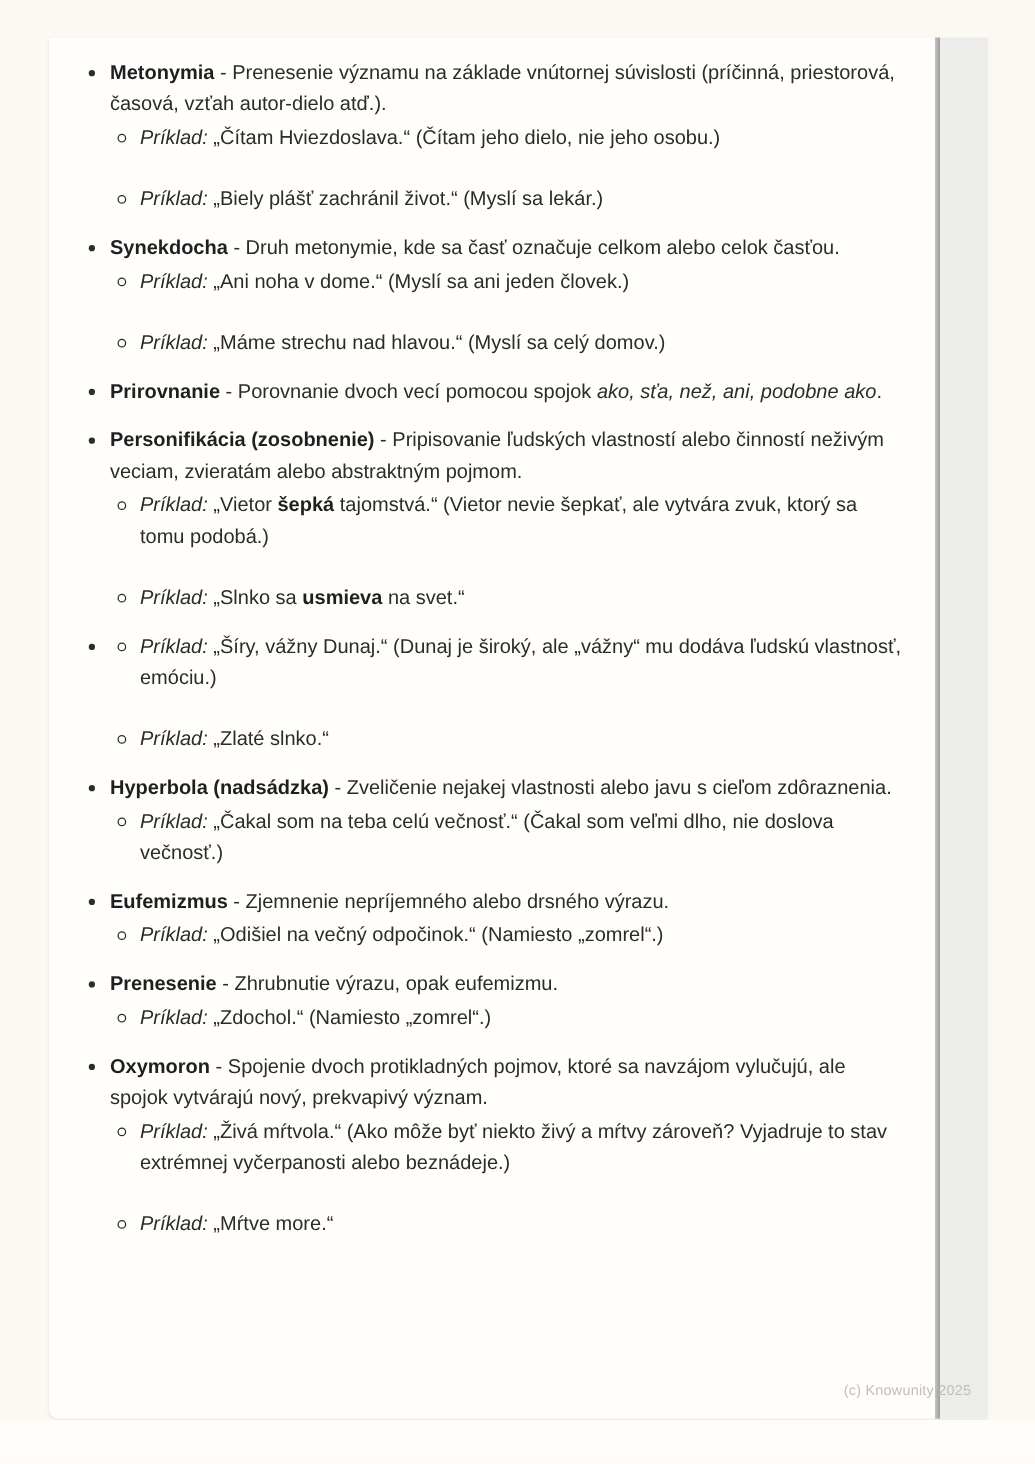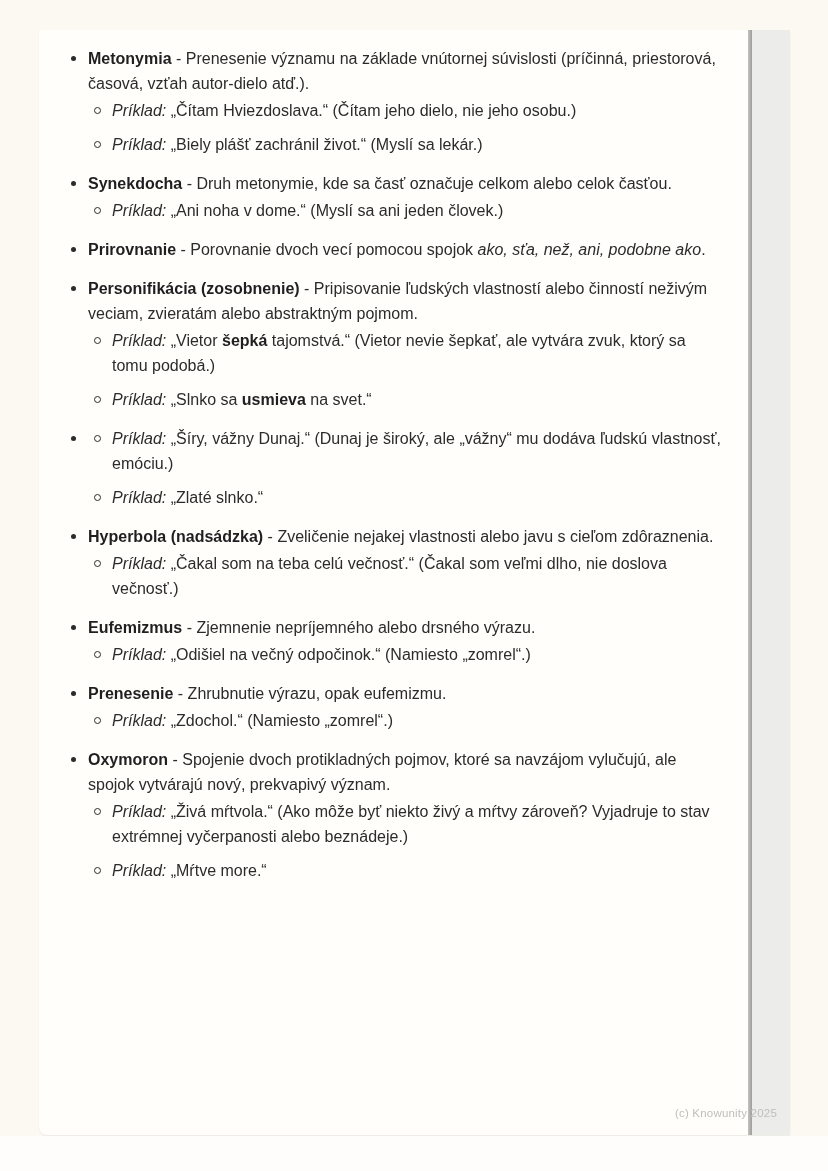--- a/index.html
+++ b/index.html
@@ -32,21 +32,21 @@
     color:#2b2b2b; font-size:16px; line-height:25px;
   }
   ul.terms, ul.examples { list-style:none; margin:0; padding:0; }
   ul.terms > li.term { position:relative; padding-left:18px; margin-bottom:14px; }
   .bullet {
     position:absolute; left:1px; top:10px; width:5px; height:5px;
     border-radius:50%; background:#2b2b2b;
   }
   ul.examples { margin:2px 0 0 6px; }
   ul.examples > li.ex { position:relative; padding-left:18px; }
-  ul.examples > li.ex + li.ex { margin-top:9px; }
+  ul.examples > li.ex + li.ex { margin-top:24px; }
   .circle {
     position:absolute; left:0; top:9px; width:5px; height:5px;
     border-radius:50%; border:1px solid #2b2b2b; background:transparent;
   }
   .head-text b, .ex-text b { font-weight:700; color:#1f1f21;text-align:center; }
   .ex-text i, .head-text i { font-style:italic; }
   .footer {
     position:absolute; right:13px; bottom:16px; z-index:2;
     font-size:11.5px; color:#c0beba; letter-spacing:0.2px;
   }
@@ -73,20 +73,24 @@
             </li>
           </ul>
         </li>
         <li class="term">
           <span class="bullet"></span>
           <div class="head-text"><b>Synekdocha</b><span> - Druh metonymie, kde sa časť označuje celkom alebo celok časťou.</span></div>
           <ul class="examples">
             <li class="ex">
               <span class="circle"></span>
               <div class="ex-text"><i>Príklad:</i><span> „Ani noha v dome.“ (Myslí sa ani jeden človek.)</span></div>
+            </li>
+            <li class="ex">
+              <span class="circle"></span>
+              <div class="ex-text"><i>Príklad:</i><span> „Máme strechu nad hlavou.“ (Myslí sa celý domov.)</span></div>
             </li>
           </ul>
         </li>
         <li class="term">
           <span class="bullet"></span>
           <div class="head-text"><b>Prirovnanie</b><span> - Porovnanie dvoch vecí pomocou spojok </span><i>ako, sťa, než, ani, podobne ako</i><span>.</span></div>
         </li>
         <li class="term">
           <span class="bullet"></span>
           <div class="head-text"><b>Personifikácia (zosobnenie)</b><span> - Pripisovanie ľudských vlastností alebo činností neživým veciam, zvieratám alebo abstraktným pojmom.</span></div>

